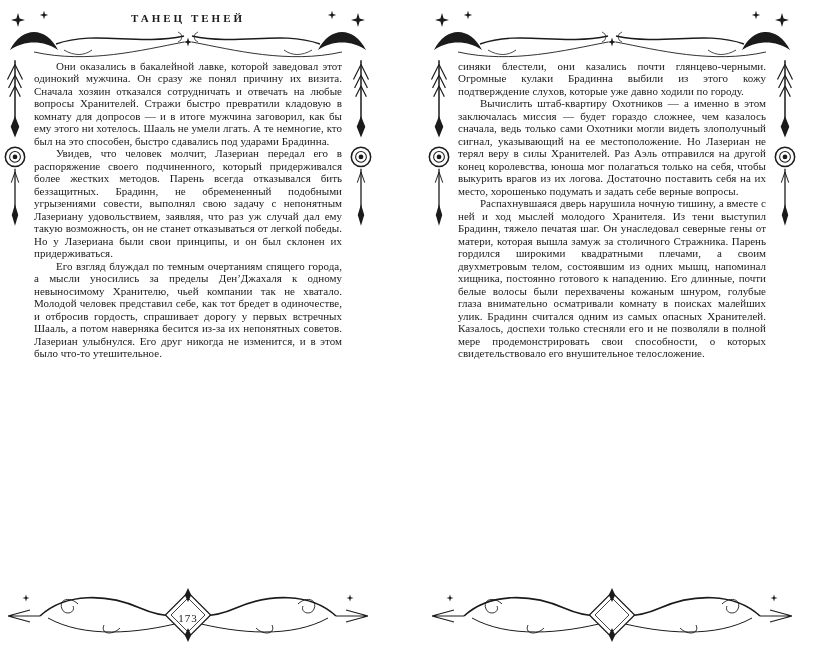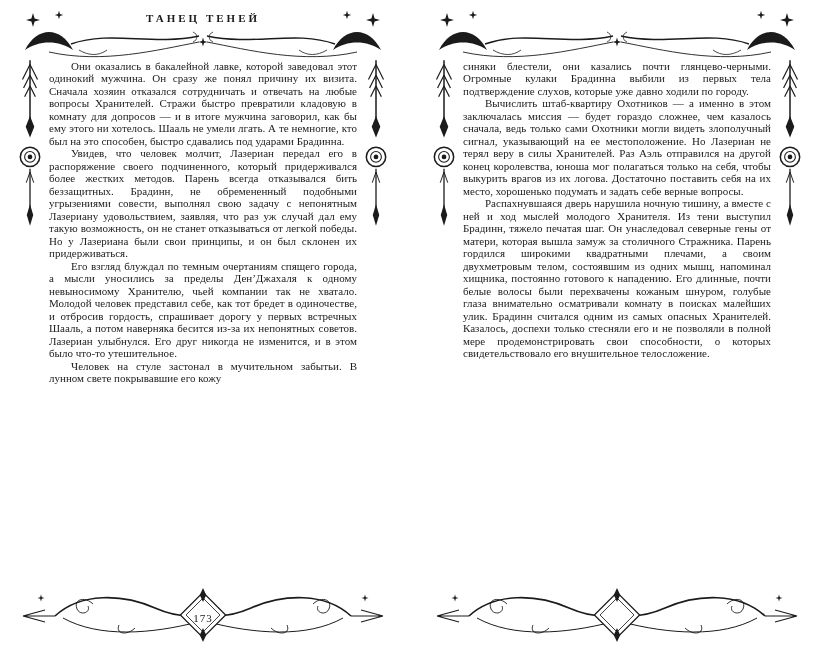--- a/index.html
+++ b/index.html
@@ -4,21 +4,21 @@
 <style>
   * { margin:0; padding:0; box-sizing:border-box; }
   html, body { width:820px; height:650px; background:#ffffff; }
   body {
     font-family:"Liberation Serif","DejaVu Serif",serif;
     color:#1b1b1b;
     overflow:hidden;
   }
   .spread {
     width:820px; height:650px;
-    display:flex; justify-content:center; gap:38px;
+    display:flex; justify-content:flex-start; gap:48px;
     background:#ffffff;
   }
   .page { position:relative; width:376px; height:650px; background:#ffffff; }
   .running-head {
     position:absolute; top:12px; left:0; width:100%;
     text-align:center;
     font-size:11px; letter-spacing:3px; font-weight:bold;
     white-space:nowrap;
   }
   .top-ornament { position:absolute; top:6px; left:0; width:376px; height:66px; }
@@ -99,21 +99,20 @@
     <svg class="side-ornament left" viewBox="0 0 20 160">
       <use href="#feather"></use>
     </svg>
     <svg class="side-ornament right" viewBox="0 0 20 160">
       <use href="#feather"></use>
     </svg>
     <div class="page-body">
         <p>Они оказались в бакалейной лавке, которой заведовал этот одинокий мужчина. Он сразу же понял причину их визита. Сначала хозяин отказался сотрудничать и отвечать на любые вопросы Хранителей. Стражи быстро превратили кладовую в комнату для допросов — и в итоге мужчина заговорил, как бы ему этого ни хотелось. Шааль не умели лгать. А те немногие, кто был на это способен, быстро сдавались под ударами Брадинна.</p>
         <p>Увидев, что человек молчит, Лазериан передал его в распоряжение своего подчиненного, который придерживался более жестких методов. Парень всегда отказывался бить беззащитных. Брадинн, не обремененный подобными угрызениями совести, выполнял свою задачу с непонятным Лазериану удовольствием, заявляя, что раз уж случай дал ему такую возможность, он не станет отказываться от легкой победы. Но у Лазериана были свои принципы, и он был склонен их придерживаться.</p>
         <p>Его взгляд блуждал по темным очертаниям спящего города, а мысли уносились за пределы Ден’Джахаля к одному невыносимому Хранителю, чьей компании так не хватало. Молодой человек представил себе, как тот бредет в одиночестве, и отбросив гордость, спрашивает дорогу у первых встречных Шааль, а потом наверняка бесится из-за их непонятных советов. Лазериан улыбнулся. Его друг никогда не изменится, и в этом было что-то утешительное.</p>
-        <p>Человек на стуле застонал в мучительном забытьи. В лунном свете покрывавшие его кожу</p>
       </div>
     <svg class="bottom-ornament" viewBox="0 0 376 64">
       <use href="#bot-half"></use>
       <use href="#bot-half" transform="translate(376,0) scale(-1,1)"></use>
       <use href="#pagenum-frame" transform="translate(188,31)"></use>
     </svg>
     <div class="page-number">173</div>
   </section>
 
   <section class="page">
@@ -122,21 +121,21 @@
       <use href="#top-half" transform="translate(376,0) scale(-1,1)"></use>
       <use href="#star4" transform="translate(188,36) scale(0.65)"></use>
     </svg>
     <svg class="side-ornament left" viewBox="0 0 20 160">
       <use href="#feather"></use>
     </svg>
     <svg class="side-ornament right" viewBox="0 0 20 160">
       <use href="#feather"></use>
     </svg>
     <div class="page-body">
-        <p class="no-indent">синяки блестели, они казались почти глянцево-черными. Огромные кулаки Брадинна выбили из первых тела подтверждение слухов, которые уже давно ходили по городу.</p>
+        <p class="no-indent">синяки блестели, они казались почти глянцево-черными. Огромные кулаки Брадинна выбили из этого кожу подтверждение слухов, которые уже давно ходили по городу.</p>
         <p>Вычислить штаб-квартиру Охотников — а именно в этом заключалась миссия — будет гораздо сложнее, чем казалось сначала, ведь только сами Охотники могли видеть злополучный сигнал, указывающий на ее местоположение. Но Лазериан не терял веру в силы Хранителей. Раз Аэль отправился на другой конец королевства, юноша мог полагаться только на себя, чтобы выкурить врагов из их логова. Достаточно поставить себя на их место, хорошенько подумать и задать себе верные вопросы.</p>
         <p>Распахнувшаяся дверь нарушила ночную тишину, а вместе с ней и ход мыслей молодого Хранителя. Из тени выступил Брадинн, тяжело печатая шаг. Он унаследовал северные гены от матери, которая вышла замуж за столичного Стражника. Парень гордился широкими квадратными плечами, а своим двухметровым телом, состоявшим из одних мышц, напоминал хищника, постоянно готового к нападению. Его длинные, почти белые волосы были перехвачены кожаным шнуром, голубые глаза внимательно осматривали комнату в поисках малейших улик. Брадинн считался одним из самых опасных Хранителей. Казалось, доспехи только стесняли его и не позволяли в полной мере продемонстрировать свои способности, о которых свидетельствовало его внушительное телосложение.</p>
       </div>
     <svg class="bottom-ornament" viewBox="0 0 376 64">
       <use href="#bot-half"></use>
       <use href="#bot-half" transform="translate(376,0) scale(-1,1)"></use>
       <use href="#pagenum-frame" transform="translate(188,31)"></use>
     </svg>
   </section>
 

